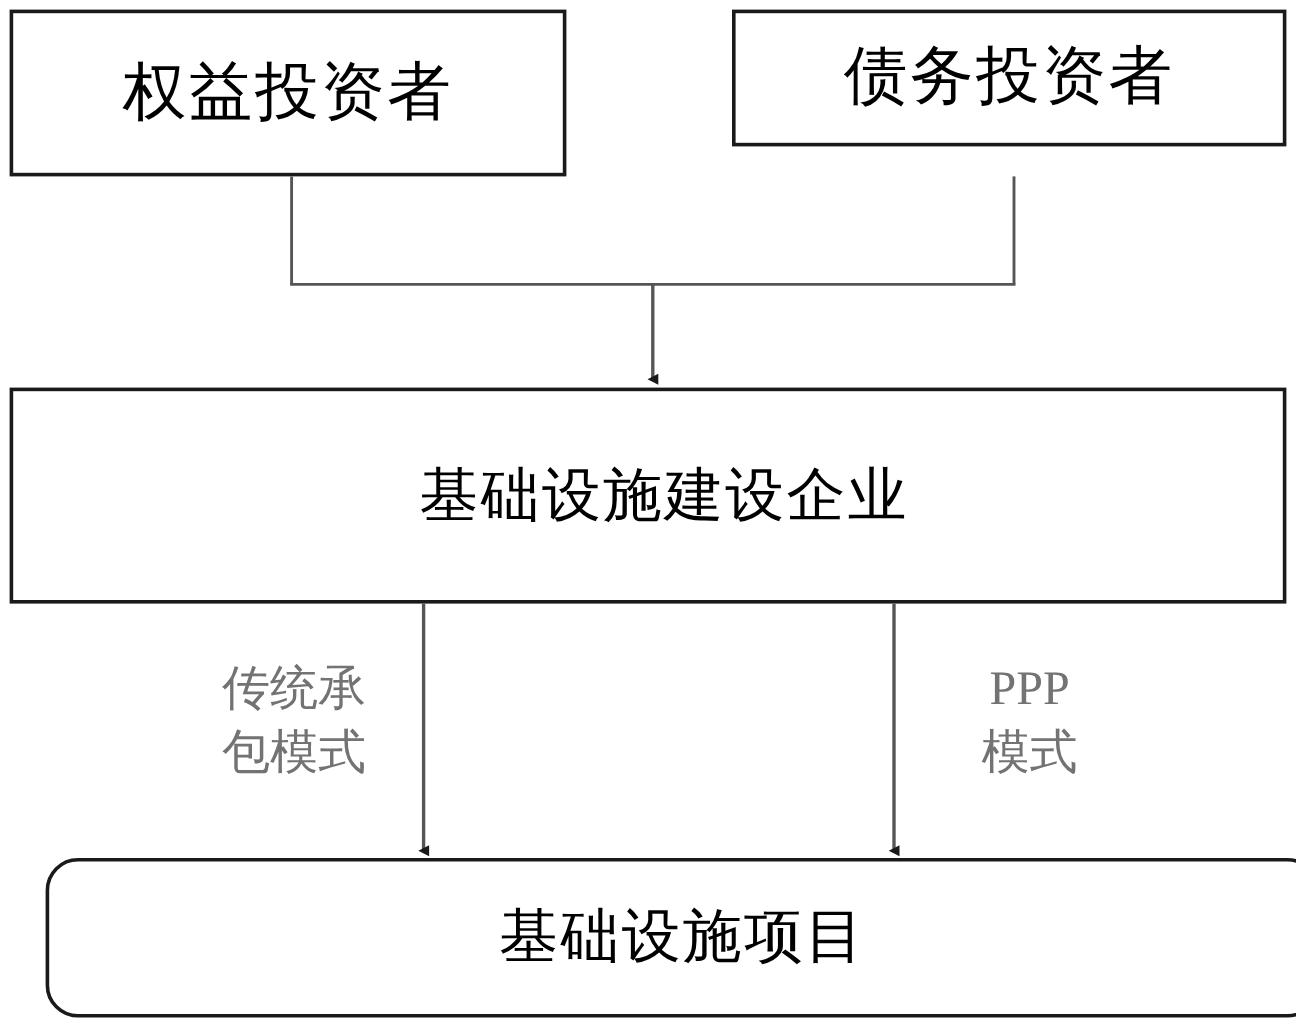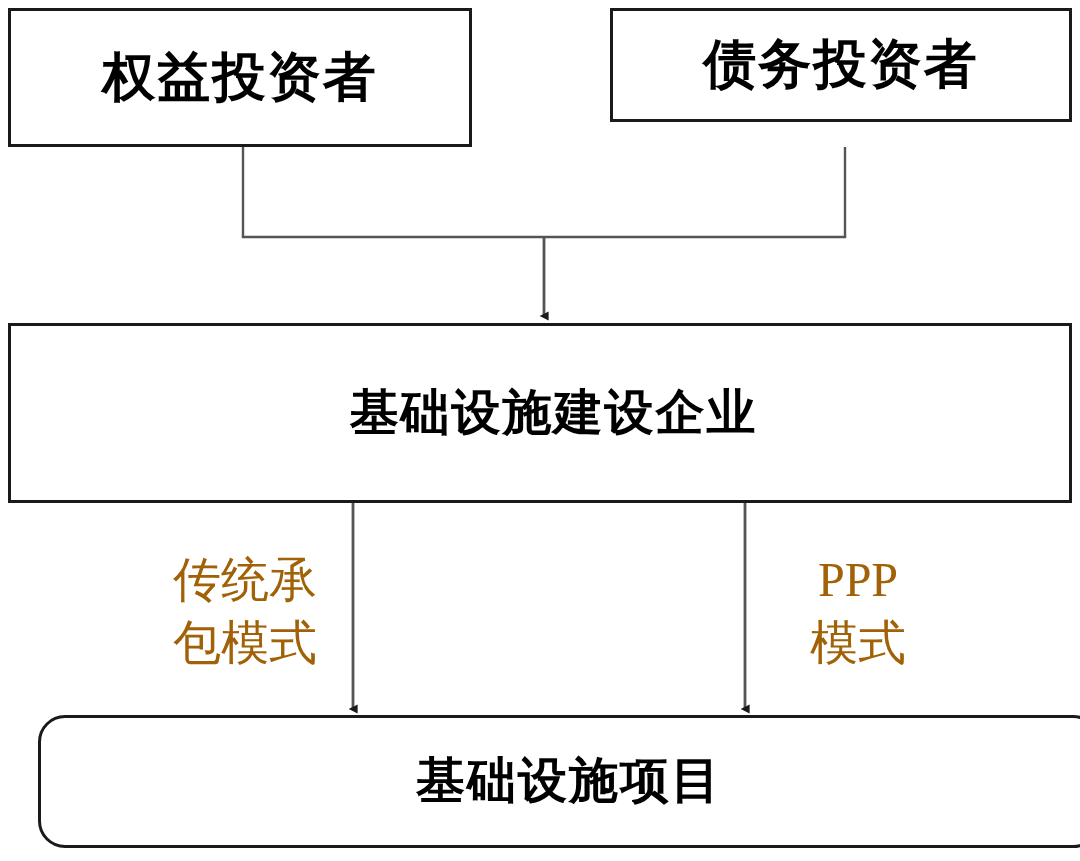--- a/index.html
+++ b/index.html
@@ -36,21 +36,20 @@
     justify-content: center;
     text-align: center;
     color: #000000;
     z-index: 2;
   }
   .node-label {
     display: block;
     line-height: 1.12;
     letter-spacing: 0.04em;
     white-space: pre-line;
-    font-weight: bold;
   }
   
   #node-equity-investors {
     left: 8px;
     top: 8px;
     width: 464px;
     height: 139px;
   }
   #node-debt-investors {
     left: 610px;
@@ -82,22 +81,22 @@
     border-width: 3px;
     border-radius: 27px;
     margin-left: 28px;
   }
   #node-infrastructure-project .node-label {
     font-size: 49px;
   }
   
   .edge-label {
     position: absolute;
-    color: #a16207;
-    font-size: 48px;
+    color: #737373;
+    font-size: 40px;
     line-height: 1.32;
     text-align: center;
     white-space: pre-line;
     z-index: 3;
   }
   #edge-label-traditional {
     left: 155px;
     top: 548px;
     width: 180px;
   }

